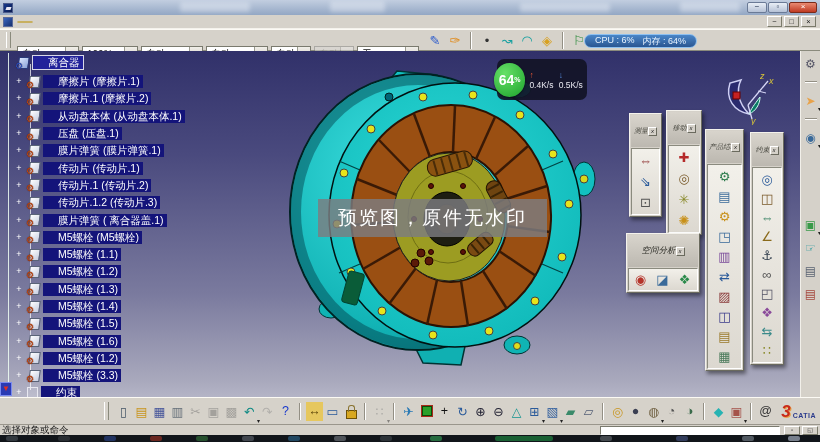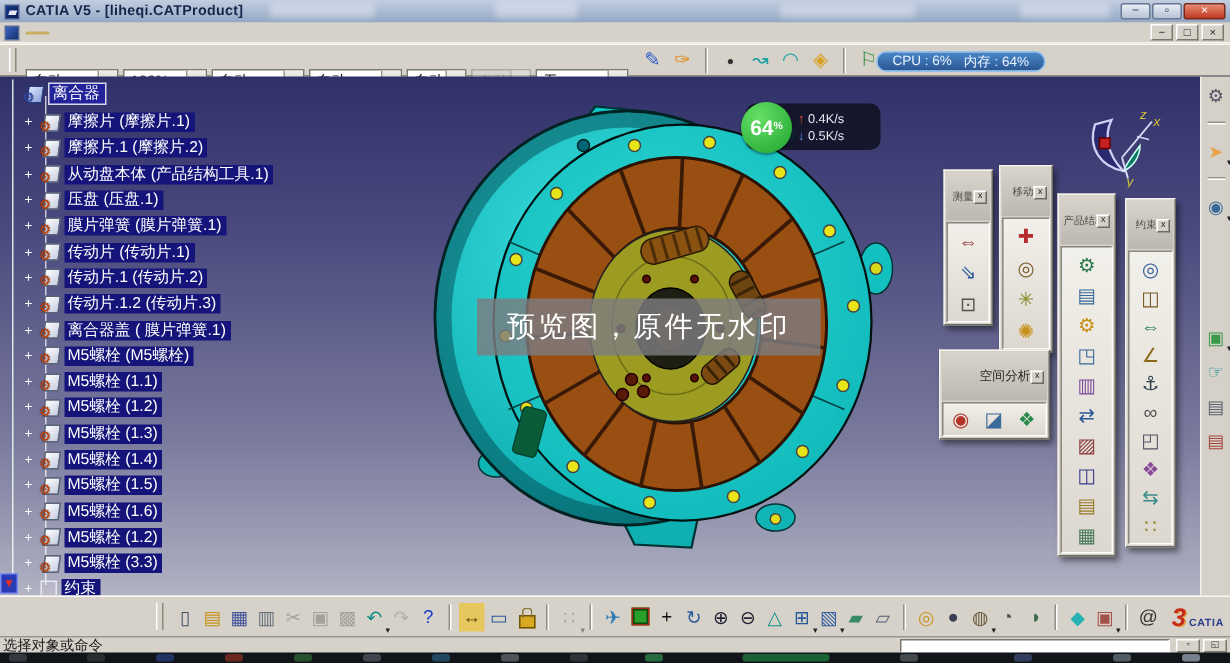--- a/index.html
+++ b/index.html
@@ -55,43 +55,43 @@
   .tree-root { position:absolute; left:16px; top:4px; display:flex; align-items:center; gap:3px; }
   .tree-rows { position:absolute; left:14px; top:22px; }
   .trow { height:17.3px; display:flex; align-items:center; gap:3px; }
   .texp { width:10px; text-align:center; color:#fff; font-size:9px; line-height:9px; }
   .part-icon { width:13px; height:12px; position:relative; flex:0 0 auto; }
   .part-icon::before { content:""; position:absolute; left:2px; top:0; width:9px; height:10px;
     background:linear-gradient(135deg,#ffffff,#c6cde0); border:1px solid #5a6478; transform:skewX(-8deg); }
   .part-icon .pg { position:absolute; left:-1px; bottom:-2px; font-size:9px; color:#c04a10; text-shadow:0 0 1px #400; }
   .prod-icon::before { background:linear-gradient(135deg,#dce8ff,#8aa2d8); border-color:#2a3a7a; }
   .prod-icon .pg { color:#2255cc; }
-  .tlabel { background:#14147a; color:#fff; font-size:10.5px; padding:0 3px 1px 2px; white-space:nowrap; line-height:12px; }
+  .tlabel { background:#14147a; color:#fff; font-size:10.5px; padding:0 3px 1px 15px; white-space:nowrap; line-height:12px; }
   .tlabel.root { border:1px solid #d8d8e8; background:#22229a; }
   .cons-icon { width:11px; height:11px; border:1px solid #e8e8f0; background:rgba(255,255,255,.12); flex:0 0 auto; }
   .tree-scroll { position:absolute; left:0; top:331px; width:12px; height:14px; background:#2a3ab4; border:1px solid #7a8af0;
     color:#e03020; font-size:8px; line-height:12px; text-align:center; }
 
   .watermark { position:absolute; left:318px; top:148px; width:229px; height:38px; background:rgba(125,125,128,.82);
     color:#fff; font-size:19px; letter-spacing:2px; display:flex; align-items:center; justify-content:center; white-space:nowrap;text-align:right; }
 
-  .net-overlay { position:absolute; left:497px; top:18px; width:90px; height:31px; background:rgba(18,20,38,.92);
+  .net-overlay { position:absolute; left:497px; top:8px; width:90px; height:41px; background:rgba(18,20,38,.92);
     border-radius:7px; display:flex; align-items:center; }
   .net-circle { width:34px; height:34px; border-radius:50%; margin-left:-3px;
     background:radial-gradient(circle at 35% 30%,#66e066,#1da32d); color:#fff; font-weight:bold; font-size:14px;
     display:flex; align-items:center; justify-content:center; box-shadow:0 1px 2px rgba(0,0,0,.5); }
   .net-circle small { font-size:7px; font-weight:bold; }
-  .net-rates { display:flex; flex-direction:column; gap:1px; margin-left:4px; font-size:8.5px; color:#e8e8f0; line-height:10px; }
+  .net-rates { display:flex; flex-direction:row; gap:1px; margin-left:4px; font-size:8.5px; color:#e8e8f0; line-height:10px; }
   .up-a { color:#e05536; } .dn-a { color:#5a90e8; }
 
   
   .palette { position:absolute; background:#d5d1c9; border:1px solid; border-color:#f4f2ec #6a6a5e #6a6a5e #f4f2ec;
     box-shadow:2px 3px 4px rgba(0,0,0,.45); padding:1px; }
-  .ptitle { height:10px; background:linear-gradient(#d8d4cc,#bcb8b0); display:flex; align-items:center; justify-content:flex-end;
-    padding:16px 2px; overflow:hidden; }
+  .ptitle { height:10px; background:linear-gradient(#d8d4cc,#bcb8b0); display:flex; align-items:center; justify-content:center;
+    padding:16px 2px; overflow:hidden;font-style:italic; }
   .ptitle .pt { font-size:7px; color:#4a4a42; white-space:nowrap; overflow:hidden; max-width:24px; }
   .space-palette .ptitle .pt { font-size:8.5px; max-width:56px; color:#2a2a24; }
   .pclose { width:9px; height:9px; flex:0 0 auto; background:#d5d1c9; border:1px solid; border-color:#fff #6a6a5e #6a6a5e #fff;
     font-size:6px; line-height:7px; text-align:center; color:#222; }
   .picons { background:linear-gradient(#f2f0ea,#dcd8d0); border:1px solid; border-color:#8a8a7e #fff #fff #8a8a7e;
     display:flex; flex-direction:column; align-items:center; padding:3px 1px; gap:4px; margin-top:1px; }
   .picons.horiz { flex-direction:row; padding:2px 3px; gap:5px; }
   .picon { width:17px; height:17px; display:flex; align-items:center; justify-content:center; font-size:13px; }
 
   
@@ -132,21 +132,20 @@
 </style>
 </head>
 <body>
 
 <div class="titlebar">
   <span class="blob" style="left:180px;top:2px;width:70px;height:10px;"></span>
   <span class="blob" style="left:330px;top:1px;width:55px;height:11px;"></span>
   <span class="blob" style="left:520px;top:3px;width:90px;height:9px;"></span>
   <span class="blob" style="left:680px;top:2px;width:60px;height:10px;"></span>
   <span class="app-icon"></span>
-  <span class="title-text">CATIA V5 - [liheqi.CATProduct]</span>
   <span class="win-btns">
     <span class="wbtn">−</span>
     <span class="wbtn">▫</span>
     <span class="wbtn close">×</span>
   </span>
 </div>
 
 <div class="menubar">
   <span class="mdoc-icon"></span>
   <span class="menu-items">
@@ -256,21 +255,21 @@
       <span class="part-icon">
           <span class="pg">⚙</span>
         </span>
       <span class="tlabel">摩擦片.1 (摩擦片.2)</span>
     </div>
       <div class="trow">
       <span class="texp">+</span>
       <span class="part-icon">
           <span class="pg">⚙</span>
         </span>
-      <span class="tlabel">从动盘本体 (产品结构工具.1)</span>
+      <span class="tlabel">从动盘本体 (从动盘本体.1)</span>
     </div>
       <div class="trow">
       <span class="texp">+</span>
       <span class="part-icon">
           <span class="pg">⚙</span>
         </span>
       <span class="tlabel">压盘 (压盘.1)</span>
     </div>
       <div class="trow">
       <span class="texp">+</span>
@@ -298,21 +297,21 @@
       <span class="part-icon">
           <span class="pg">⚙</span>
         </span>
       <span class="tlabel">传动片.1.2 (传动片.3)</span>
     </div>
       <div class="trow">
       <span class="texp">+</span>
       <span class="part-icon">
           <span class="pg">⚙</span>
         </span>
-      <span class="tlabel">离合器盖 ( 膜片弹簧.1)</span>
+      <span class="tlabel">膜片弹簧 ( 离合器盖.1)</span>
     </div>
       <div class="trow">
       <span class="texp">+</span>
       <span class="part-icon">
           <span class="pg">⚙</span>
         </span>
       <span class="tlabel">M5螺栓 (M5螺栓)</span>
     </div>
       <div class="trow">
       <span class="texp">+</span>

